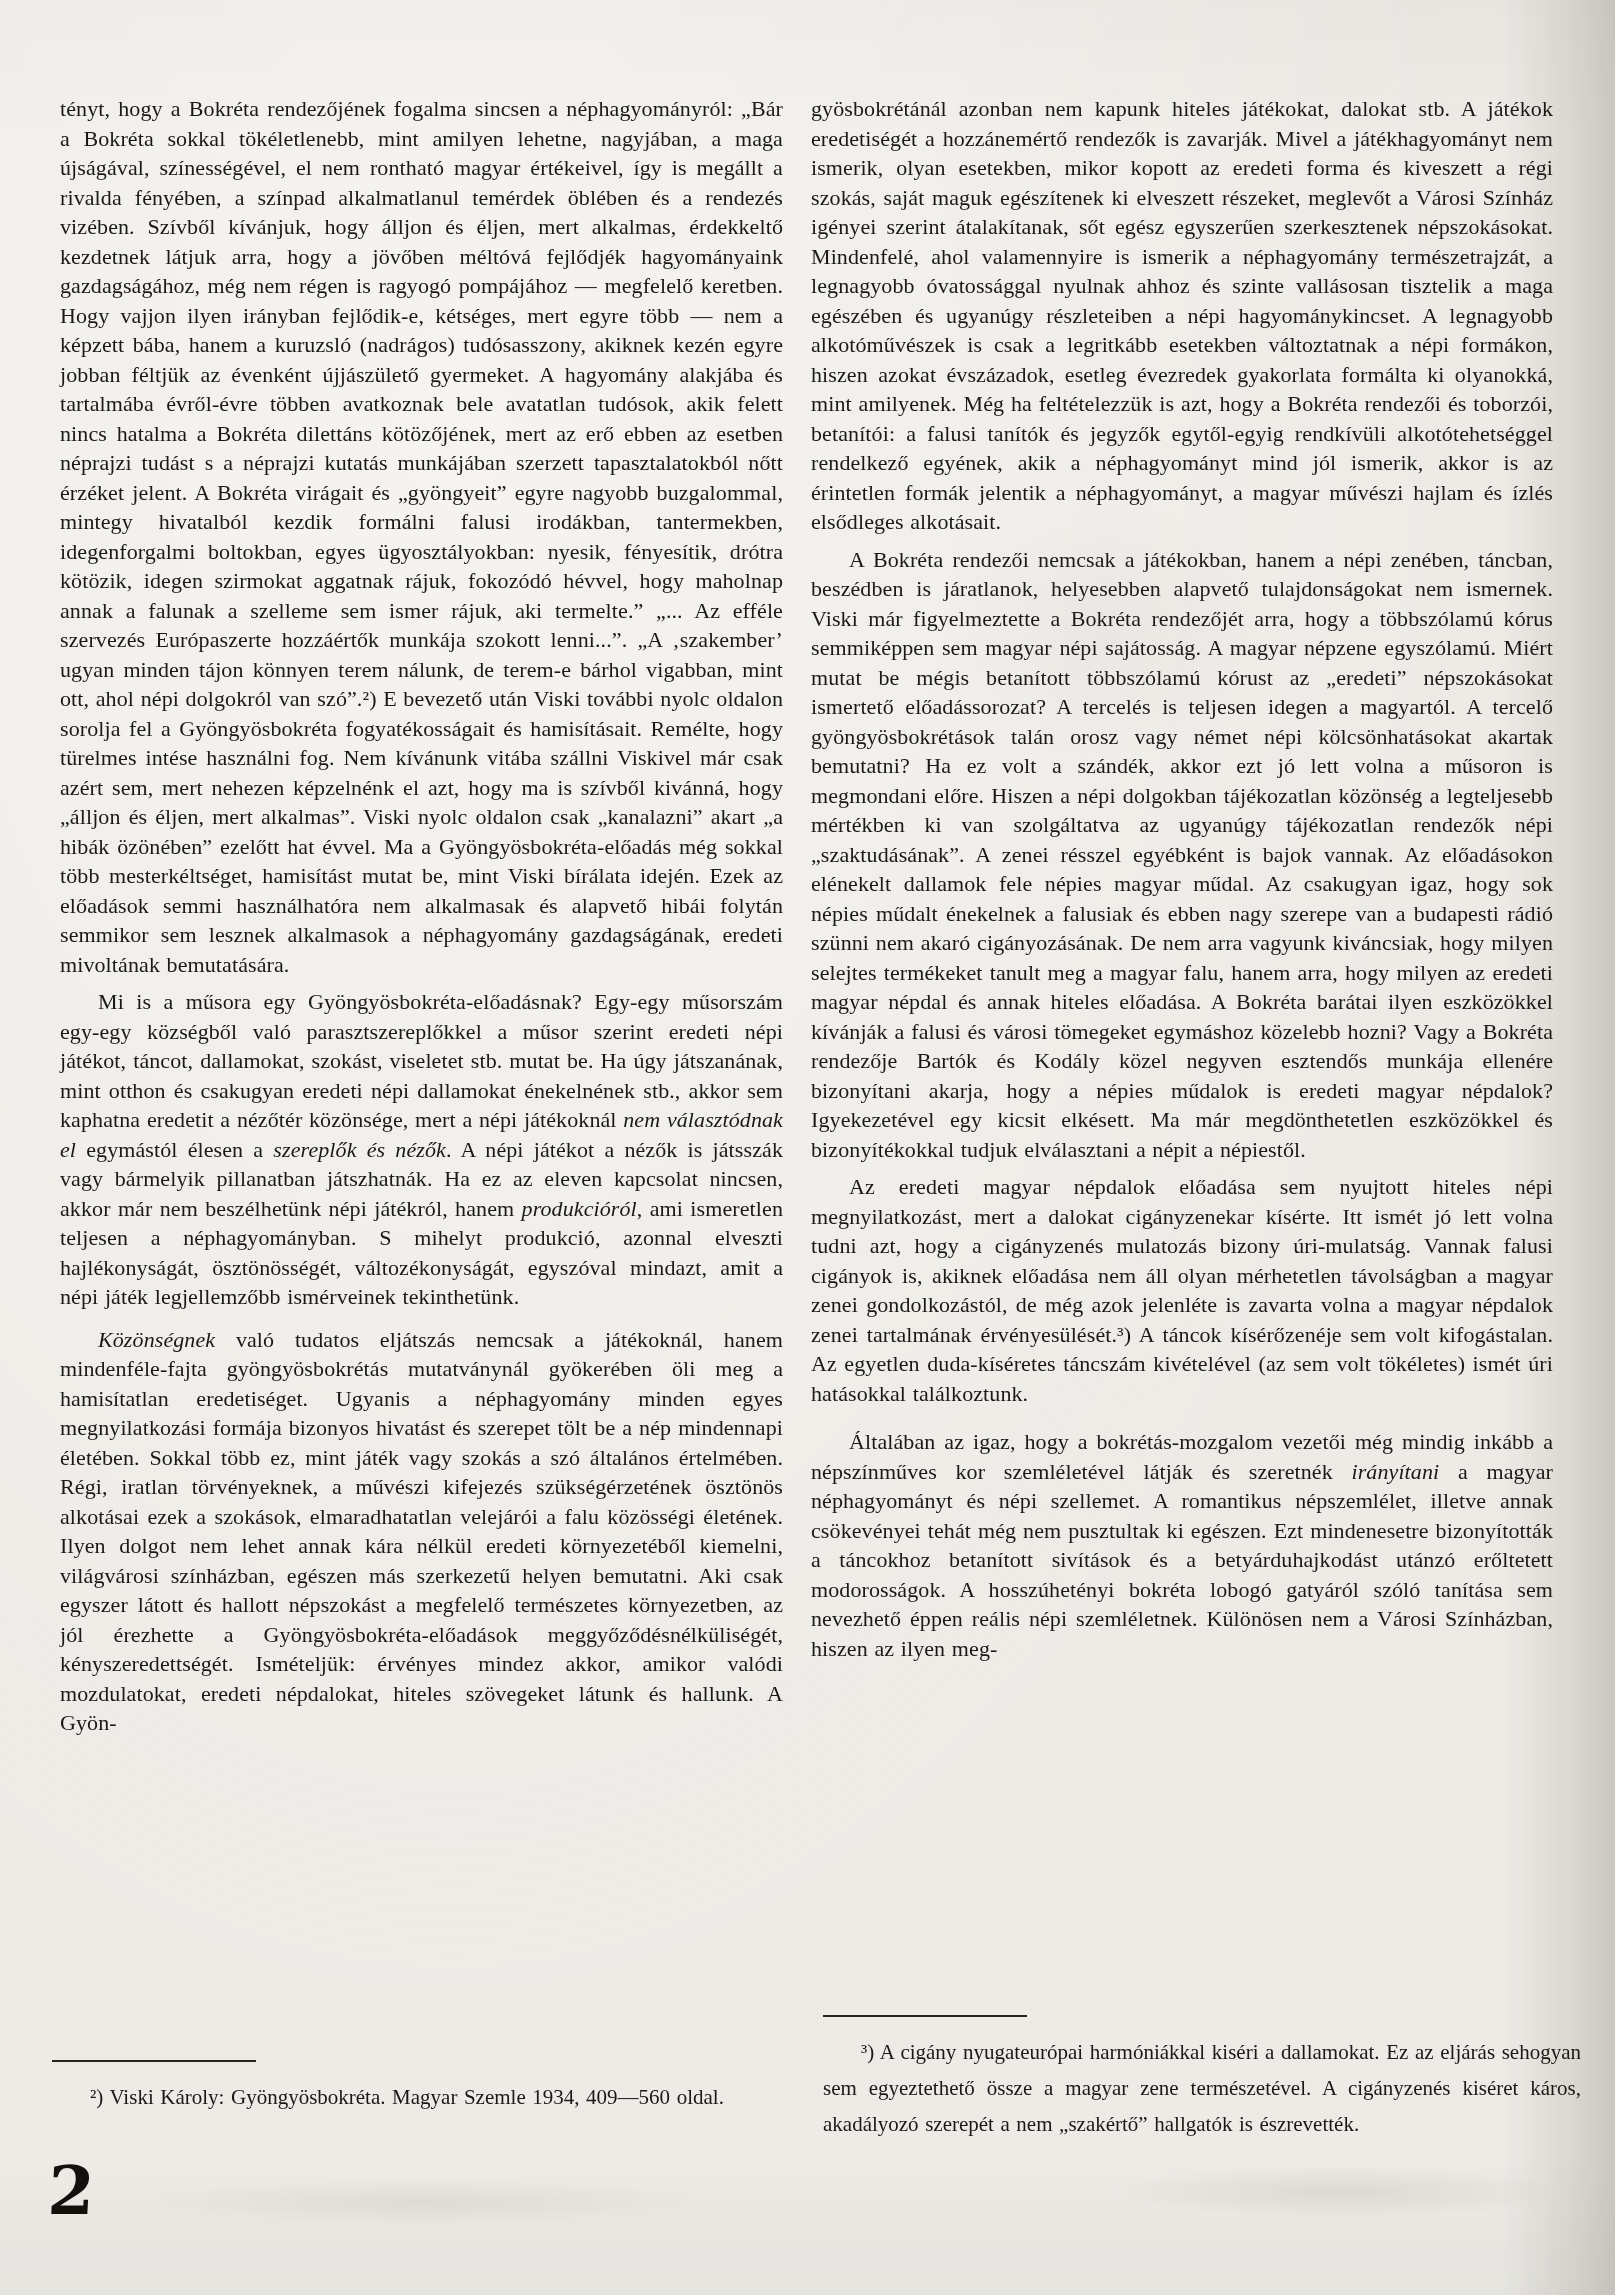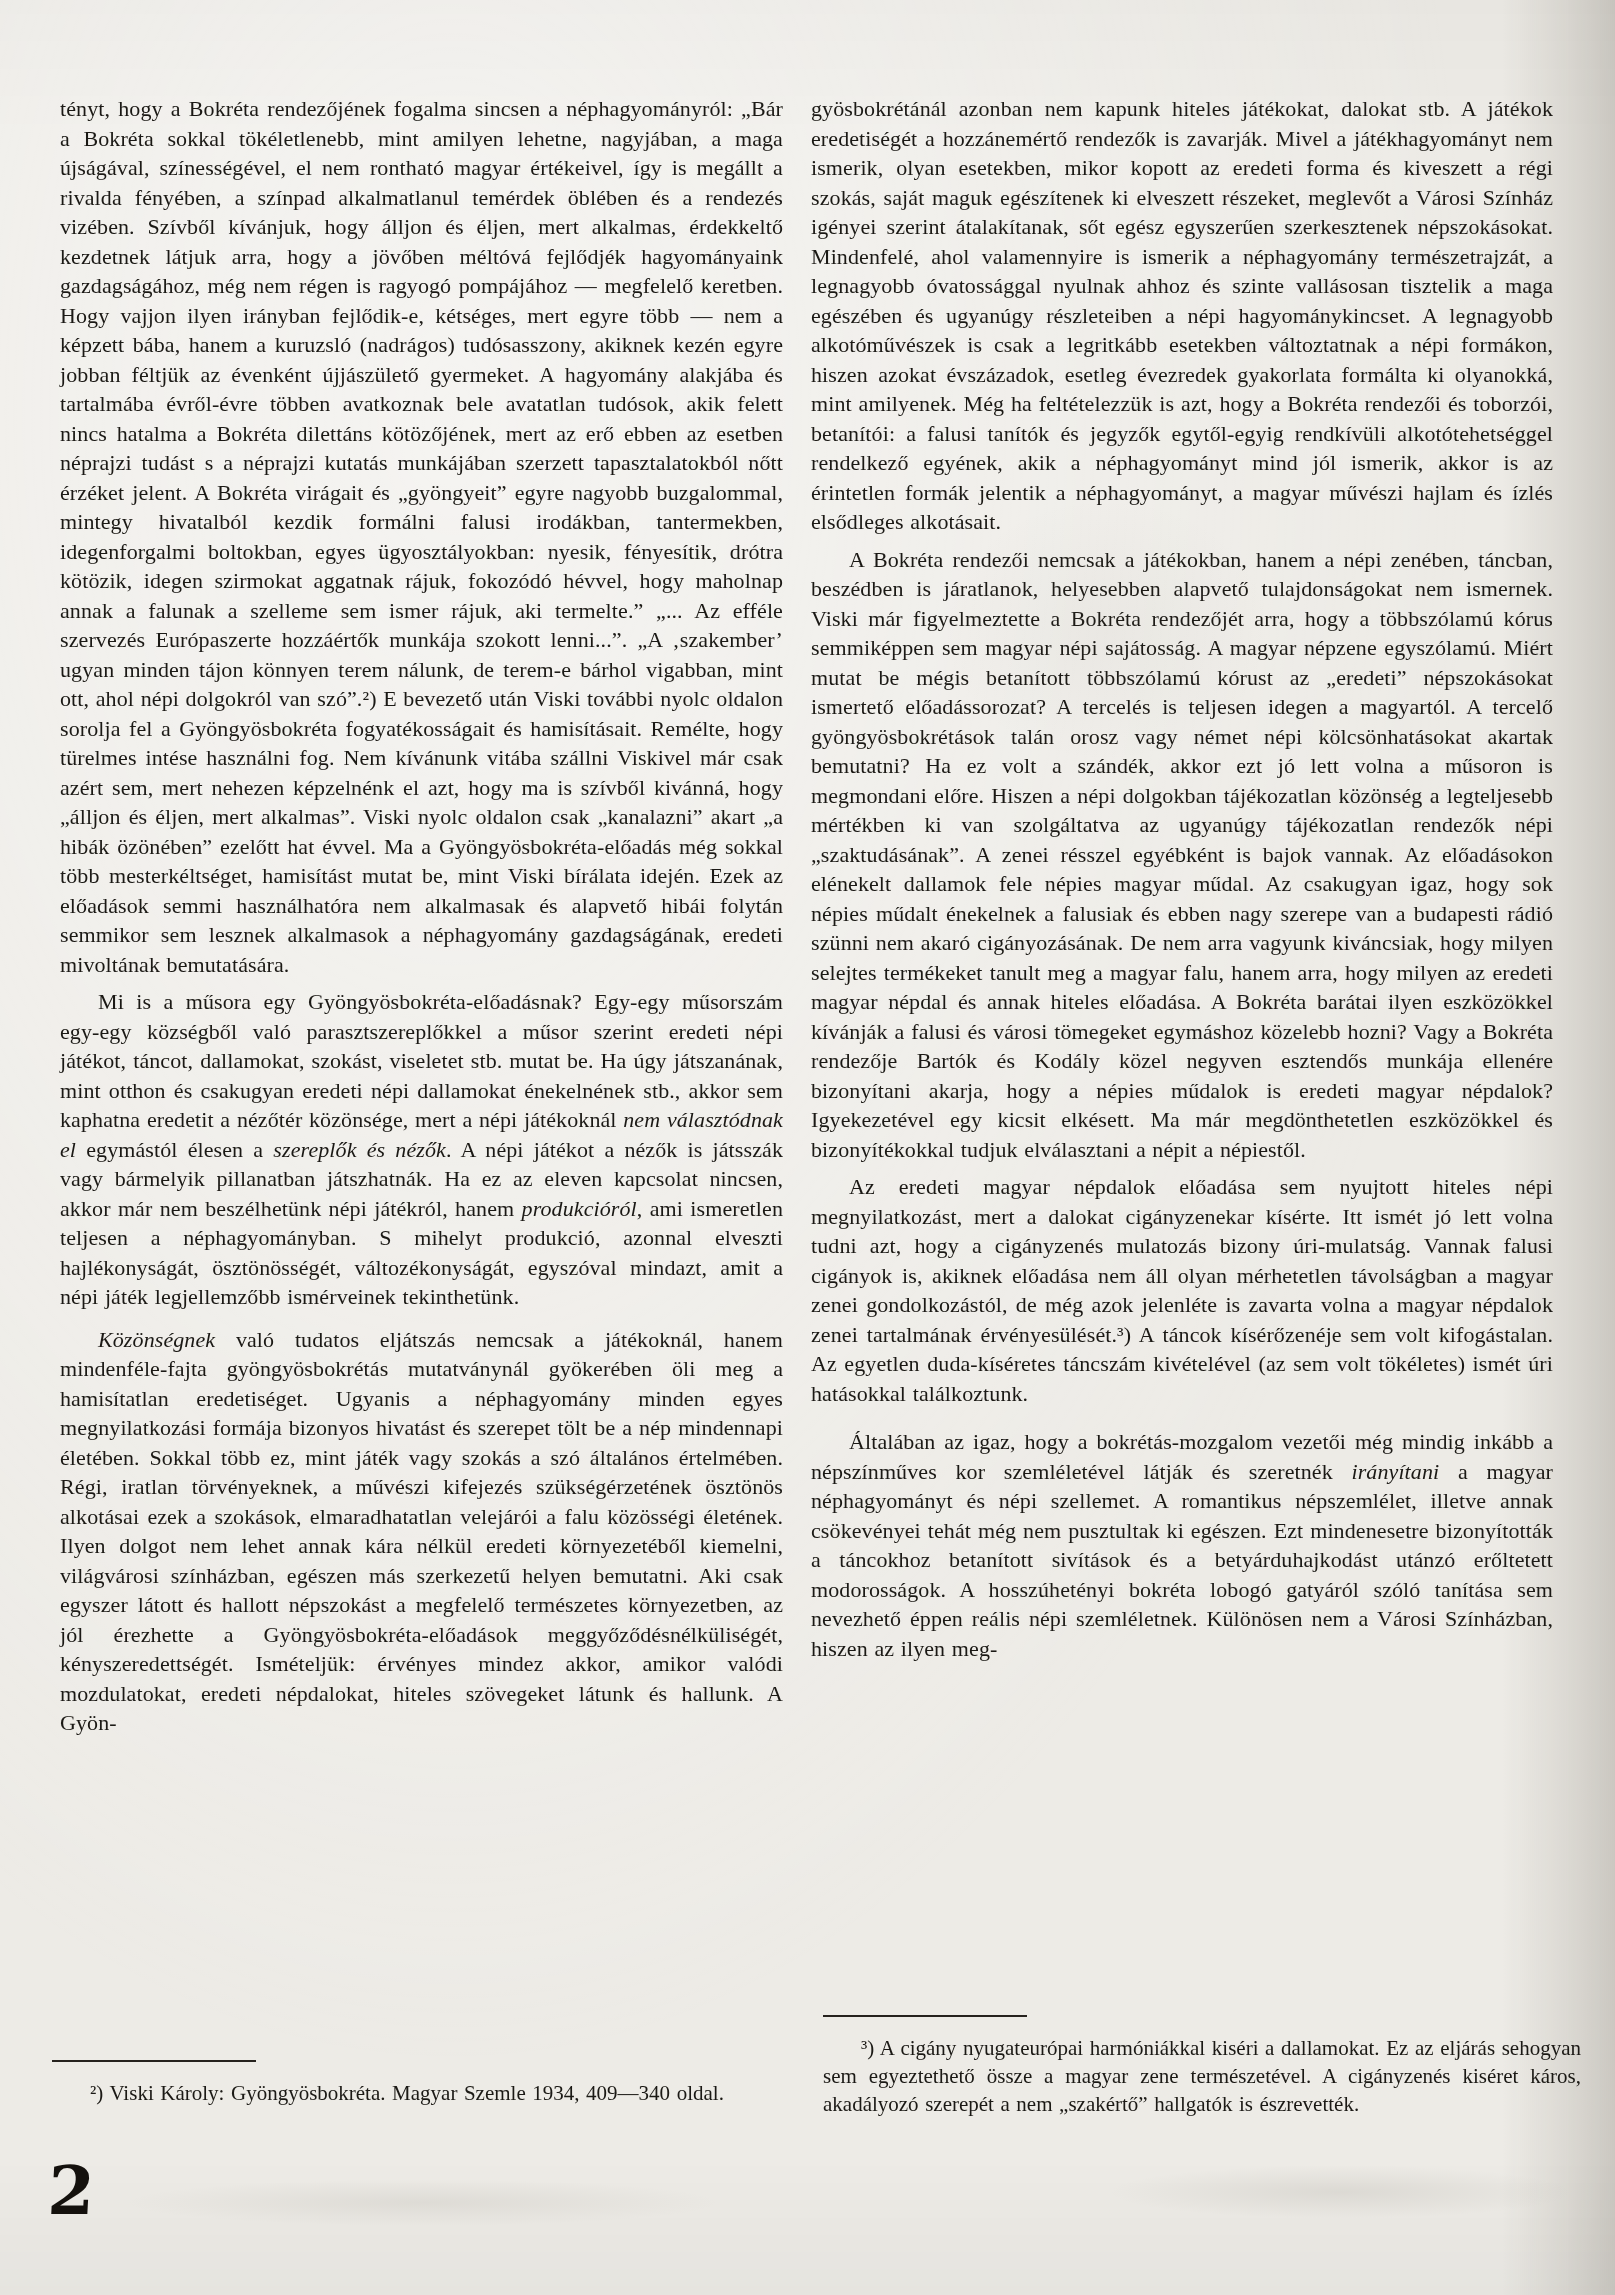--- a/index.html
+++ b/index.html
@@ -34,21 +34,21 @@
   .it { font-style: italic; }
   .footnote { position: absolute; }
   .fn-rule {
     width: 204px;
     border: 0;
     border-top: 2.7px solid #26221d;
     margin: 0 0 17.4px 0;
   }
   .fn-text {
     font-size: 21px;
-    line-height: 28px;
+    line-height: 36px;
     text-align: justify;
     text-indent: 38px;
     margin: 0;
     word-spacing: 1.3px;
   }
   .page-number {
     position: absolute;
     left: 48px;
     top: 2151px;
     font-size: 67px;
@@ -78,21 +78,21 @@
 <body>
 
 <div class="col" style="left:52px; top:86px; width:739px;">
   <p><span>tényt, hogy a Bokréta rendezőjének fogalma sincsen a néphagyományról: „Bár a Bokréta sokkal tökéletlenebb, mint amilyen lehetne, nagyjában, a maga újságával, színességével, el nem rontható magyar értékeivel, így is megállt a rivalda fényében, a színpad alkalmatlanul temérdek öblében és a rendezés vizében. Szívből kívánjuk, hogy álljon és éljen, mert alkalmas, érdekkeltő kezdetnek látjuk arra, hogy a jövőben méltóvá fejlődjék hagyományaink gazdagságához, még nem régen is ragyogó pompájához — megfelelő keretben. Hogy vajjon ilyen irányban fejlődik-e, kétséges, mert egyre több — nem a képzett bába, hanem a kuruzsló (nadrágos) tudósasszony, akiknek kezén egyre jobban féltjük az évenként újjászülető gyermeket. A hagyomány alakjába és tartalmába évről-évre többen avatkoznak bele avatatlan tudósok, akik felett nincs hatalma a Bokréta dilettáns kötözőjének, mert az erő ebben az esetben néprajzi tudást s a néprajzi kutatás munkájában szerzett tapasztalatokból nőtt érzéket jelent. A Bokréta virágait és „gyöngyeit” egyre nagyobb buzgalommal, mintegy hivatalból kezdik formálni falusi irodákban, tantermekben, idegenforgalmi boltokban, egyes ügyosztályokban: nyesik, fényesítik, drótra kötözik, idegen szirmokat aggatnak rájuk, fokozódó hévvel, hogy maholnap annak a falunak a szelleme sem ismer rájuk, aki termelte.” „... Az efféle szervezés Európaszerte hozzáértők munkája szokott lenni...”. „A ‚szakember’ ugyan minden tájon könnyen terem nálunk, de terem-e bárhol vigabban, mint ott, ahol népi dolgokról van szó”.²) E bevezető után Viski további nyolc oldalon sorolja fel a Gyöngyösbokréta fogyatékosságait és hamisításait. Remélte, hogy türelmes intése használni fog. Nem kívánunk vitába szállni Viskivel már csak azért sem, mert nehezen képzelnénk el azt, hogy ma is szívből kivánná, hogy „álljon és éljen, mert alkalmas”. Viski nyolc oldalon csak „kanalazni” akart „a hibák özönében” ezelőtt hat évvel. Ma a Gyöngyösbokréta-előadás még sokkal több mesterkéltséget, hamisítást mutat be, mint Viski bírálata idején. Ezek az előadások semmi használhatóra nem alkalmasak és alapvető hibái folytán semmikor sem lesznek alkalmasok a néphagyomány gazdagságának, eredeti mivoltának bemutatására.</span></p>
   <p class="ind"><span>Mi is a műsora egy Gyöngyösbokréta-előadásnak? Egy-egy műsorszám egy-egy községből való parasztszereplőkkel a műsor szerint eredeti népi játékot, táncot, dallamokat, szokást, viseletet stb. mutat be. Ha úgy játszanának, mint otthon és csakugyan eredeti népi dallamokat énekelnének stb., akkor sem kaphatna eredetit a nézőtér közönsége, mert a népi játékoknál </span><span class="it">nem választódnak el</span><span> egymástól élesen a </span><span class="it">szereplők és nézők</span><span>. A népi játékot a nézők is játsszák vagy bármelyik pillanatban játszhatnák. Ha ez az eleven kapcsolat nincsen, akkor már nem beszélhetünk népi játékról, hanem </span><span class="it">produkcióról</span><span>, ami ismeretlen teljesen a néphagyományban. S mihelyt produkció, azonnal elveszti hajlékonyságát, ösztönösségét, változékonyságát, egyszóval mindazt, amit a népi játék legjellemzőbb ismérveinek tekinthetünk.</span></p>
   <p class="ind gap-sm"><span class="it">Közönségnek</span><span> való tudatos eljátszás nemcsak a játékoknál, hanem mindenféle-fajta gyöngyösbokrétás mutatványnál gyökerében öli meg a hamisítatlan eredetiséget. Ugyanis a néphagyomány minden egyes megnyilatkozási formája bizonyos hivatást és szerepet tölt be a nép mindennapi életében. Sokkal több ez, mint játék vagy szokás a szó általános értelmében. Régi, iratlan törvényeknek, a művészi kifejezés szükségérzetének ösztönös alkotásai ezek a szokások, elmaradhatatlan velejárói a falu közösségi életének. Ilyen dolgot nem lehet annak kára nélkül eredeti környezetéből kiemelni, világvárosi színházban, egészen más szerkezetű helyen bemutatni. Aki csak egyszer látott és hallott népszokást a megfelelő természetes környezetben, az jól érezhette a Gyöngyösbokréta-előadások meggyőződésnélküliségét, kényszeredettségét. Ismételjük: érvényes mindez akkor, amikor valódi mozdulatokat, eredeti népdalokat, hiteles szövegeket látunk és hallunk. A Gyön-</span></p>
 </div>
 
 <div class="footnote" style="left:52px; top:2060px; width:739px;">
   <hr class="fn-rule">
-  <p class="fn-text"><span>²)</span><span> Viski Károly: Gyöngyösbokréta. Magyar Szemle 1934, 409—340 oldal.</span></p>
+  <p class="fn-text"><span>²)</span><span> Viski Károly: Gyöngyösbokréta. Magyar Szemle 1934, 409—560 oldal.</span></p>
 </div>
 
 <div class="col" style="left:803px; top:86px; width:758px;">
   <p><span>gyösbokrétánál azonban nem kapunk hiteles játékokat, dalokat stb. A játékok eredetiségét a hozzánemértő rendezők is zavarják. Mivel a játékhagyományt nem ismerik, olyan esetekben, mikor kopott az eredeti forma és kiveszett a régi szokás, saját maguk egészítenek ki elveszett részeket, meglevőt a Városi Színház igényei szerint átalakítanak, sőt egész egyszerűen szerkesztenek népszokásokat. Mindenfelé, ahol valamennyire is ismerik a néphagyomány természetrajzát, a legnagyobb óvatossággal nyulnak ahhoz és szinte vallásosan tisztelik a maga egészében és ugyanúgy részleteiben a népi hagyománykincset. A legnagyobb alkotóművészek is csak a legritkább esetekben változtatnak a népi formákon, hiszen azokat évszázadok, esetleg évezredek gyakorlata formálta ki olyanokká, mint amilyenek. Még ha feltételezzük is azt, hogy a Bokréta rendezői és toborzói, betanítói: a falusi tanítók és jegyzők egytől-egyig rendkívüli alkotótehetséggel rendelkező egyének, akik a néphagyományt mind jól ismerik, akkor is az érintetlen formák jelentik a néphagyományt, a magyar művészi hajlam és ízlés elsődleges alkotásait.</span></p>
   <p class="ind"><span>A Bokréta rendezői nemcsak a játékokban, hanem a népi zenében, táncban, beszédben is járatlanok, helyesebben alapvető tulajdonságokat nem ismernek. Viski már figyelmeztette a Bokréta rendezőjét arra, hogy a többszólamú kórus semmiképpen sem magyar népi sajátosság. A magyar népzene egyszólamú. Miért mutat be mégis betanított többszólamú kórust az „eredeti” népszokásokat ismertető előadássorozat? A tercelés is teljesen idegen a magyartól. A tercelő gyöngyösbokrétások talán orosz vagy német népi kölcsönhatásokat akartak bemutatni? Ha ez volt a szándék, akkor ezt jó lett volna a műsoron is megmondani előre. Hiszen a népi dolgokban tájékozatlan közönség a legteljesebb mértékben ki van szolgáltatva az ugyanúgy tájékozatlan rendezők népi „szaktudásának”. A zenei résszel egyébként is bajok vannak. Az előadásokon elénekelt dallamok fele népies magyar műdal. Az csakugyan igaz, hogy sok népies műdalt énekelnek a falusiak és ebben nagy szerepe van a budapesti rádió szünni nem akaró cigányozásának. De nem arra vagyunk kiváncsiak, hogy milyen selejtes termékeket tanult meg a magyar falu, hanem arra, hogy milyen az eredeti magyar népdal és annak hiteles előadása. A Bokréta barátai ilyen eszközökkel kívánják a falusi és városi tömegeket egymáshoz közelebb hozni? Vagy a Bokréta rendezője Bartók és Kodály közel negyven esztendős munkája ellenére bizonyítani akarja, hogy a népies műdalok is eredeti magyar népdalok? Igyekezetével egy kicsit elkésett. Ma már megdönthetetlen eszközökkel és bizonyítékokkal tudjuk elválasztani a népit a népiestől.</span></p>
   <p class="ind"><span>Az eredeti magyar népdalok előadása sem nyujtott hiteles népi megnyilatkozást, mert a dalokat cigányzenekar kísérte. Itt ismét jó lett volna tudni azt, hogy a cigányzenés mulatozás bizony úri-mulatság. Vannak falusi cigányok is, akiknek előadása nem áll olyan mérhetetlen távolságban a magyar zenei gondolkozástól, de még azok jelenléte is zavarta volna a magyar népdalok zenei tartalmának érvényesülését.³) A táncok kísérőzenéje sem volt kifogástalan. Az egyetlen duda-kíséretes táncszám kivételével (az sem volt tökéletes) ismét úri hatásokkal találkoztunk.</span></p>
   <p class="ind gap-md"><span>Általában az igaz, hogy a bokrétás-mozgalom vezetői még mindig inkább a népszínműves kor szemléletével látják és szeretnék </span><span class="it">irányítani</span><span> a magyar néphagyományt és népi szellemet. A romantikus népszemlélet, illetve annak csökevényei tehát még nem pusztultak ki egészen. Ezt mindenesetre bizonyították a táncokhoz betanított sivítások és a betyárduhajkodást utánzó erőltetett modorosságok. A hosszúhetényi bokréta lobogó gatyáról szóló tanítása sem nevezhető éppen reális népi szemléletnek. Különösen nem a Városi Színházban, hiszen az ilyen meg-</span></p>
 </div>
 
 <div class="footnote" style="left:823px; top:2015px; width:758px;">

